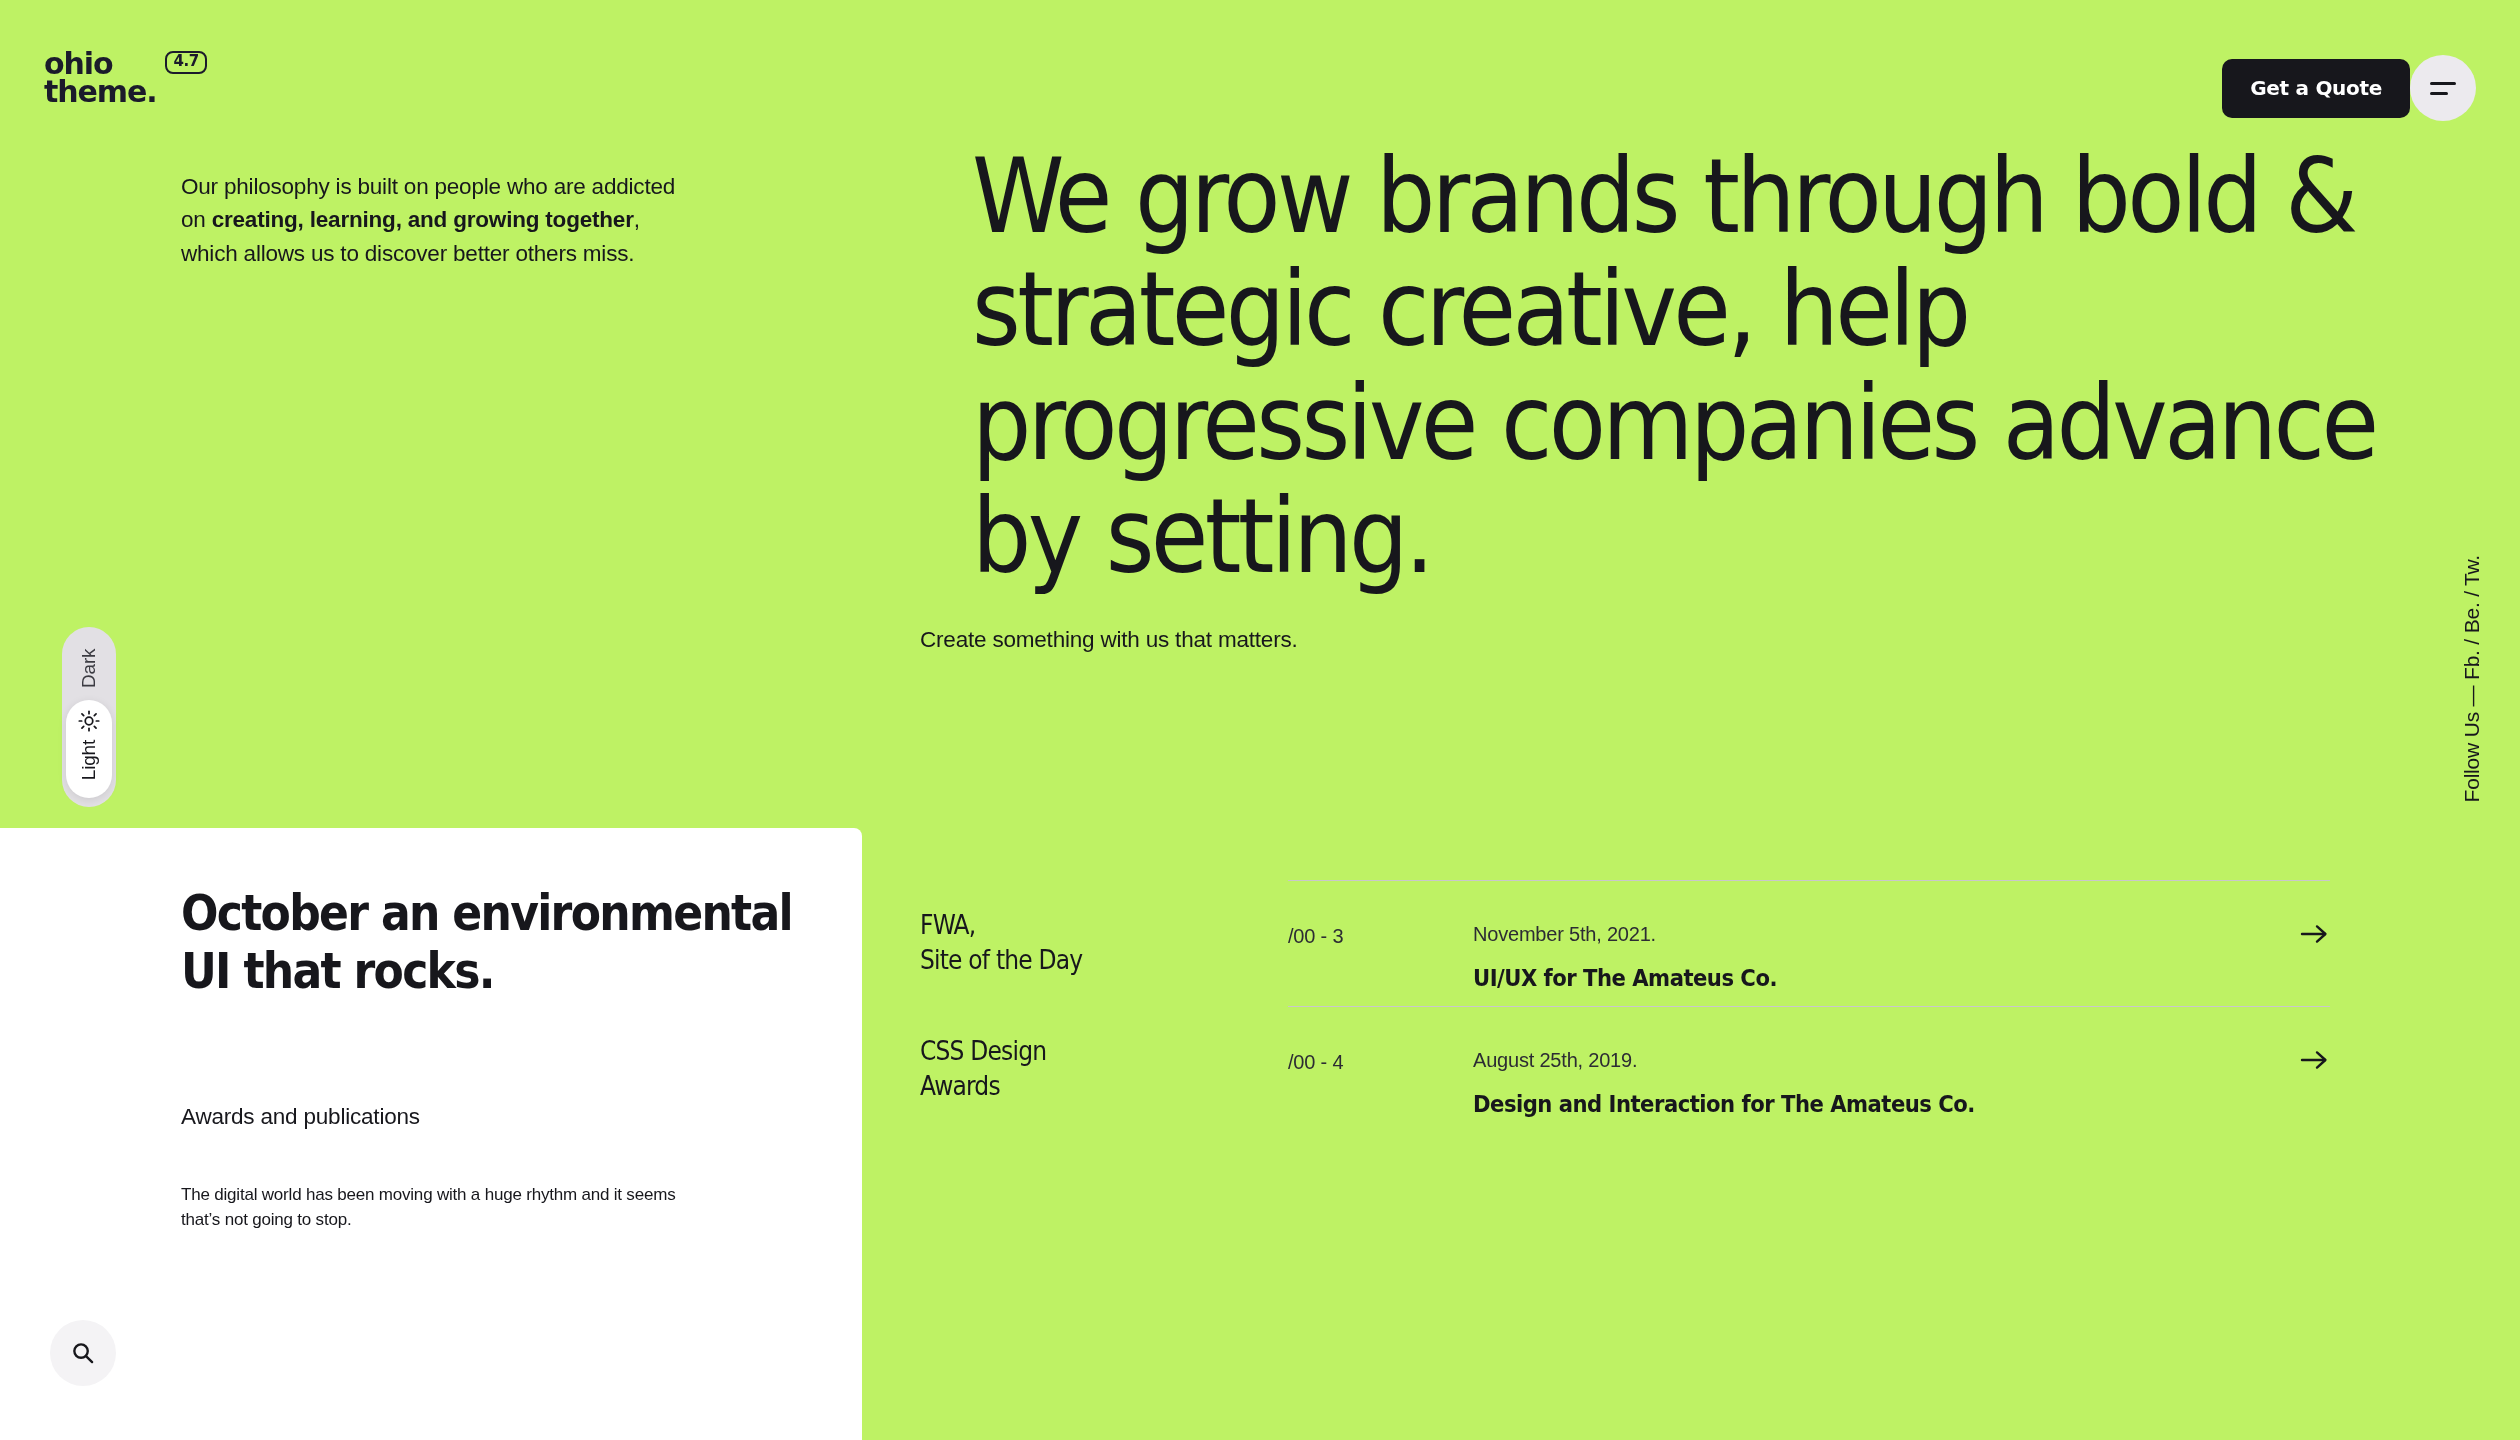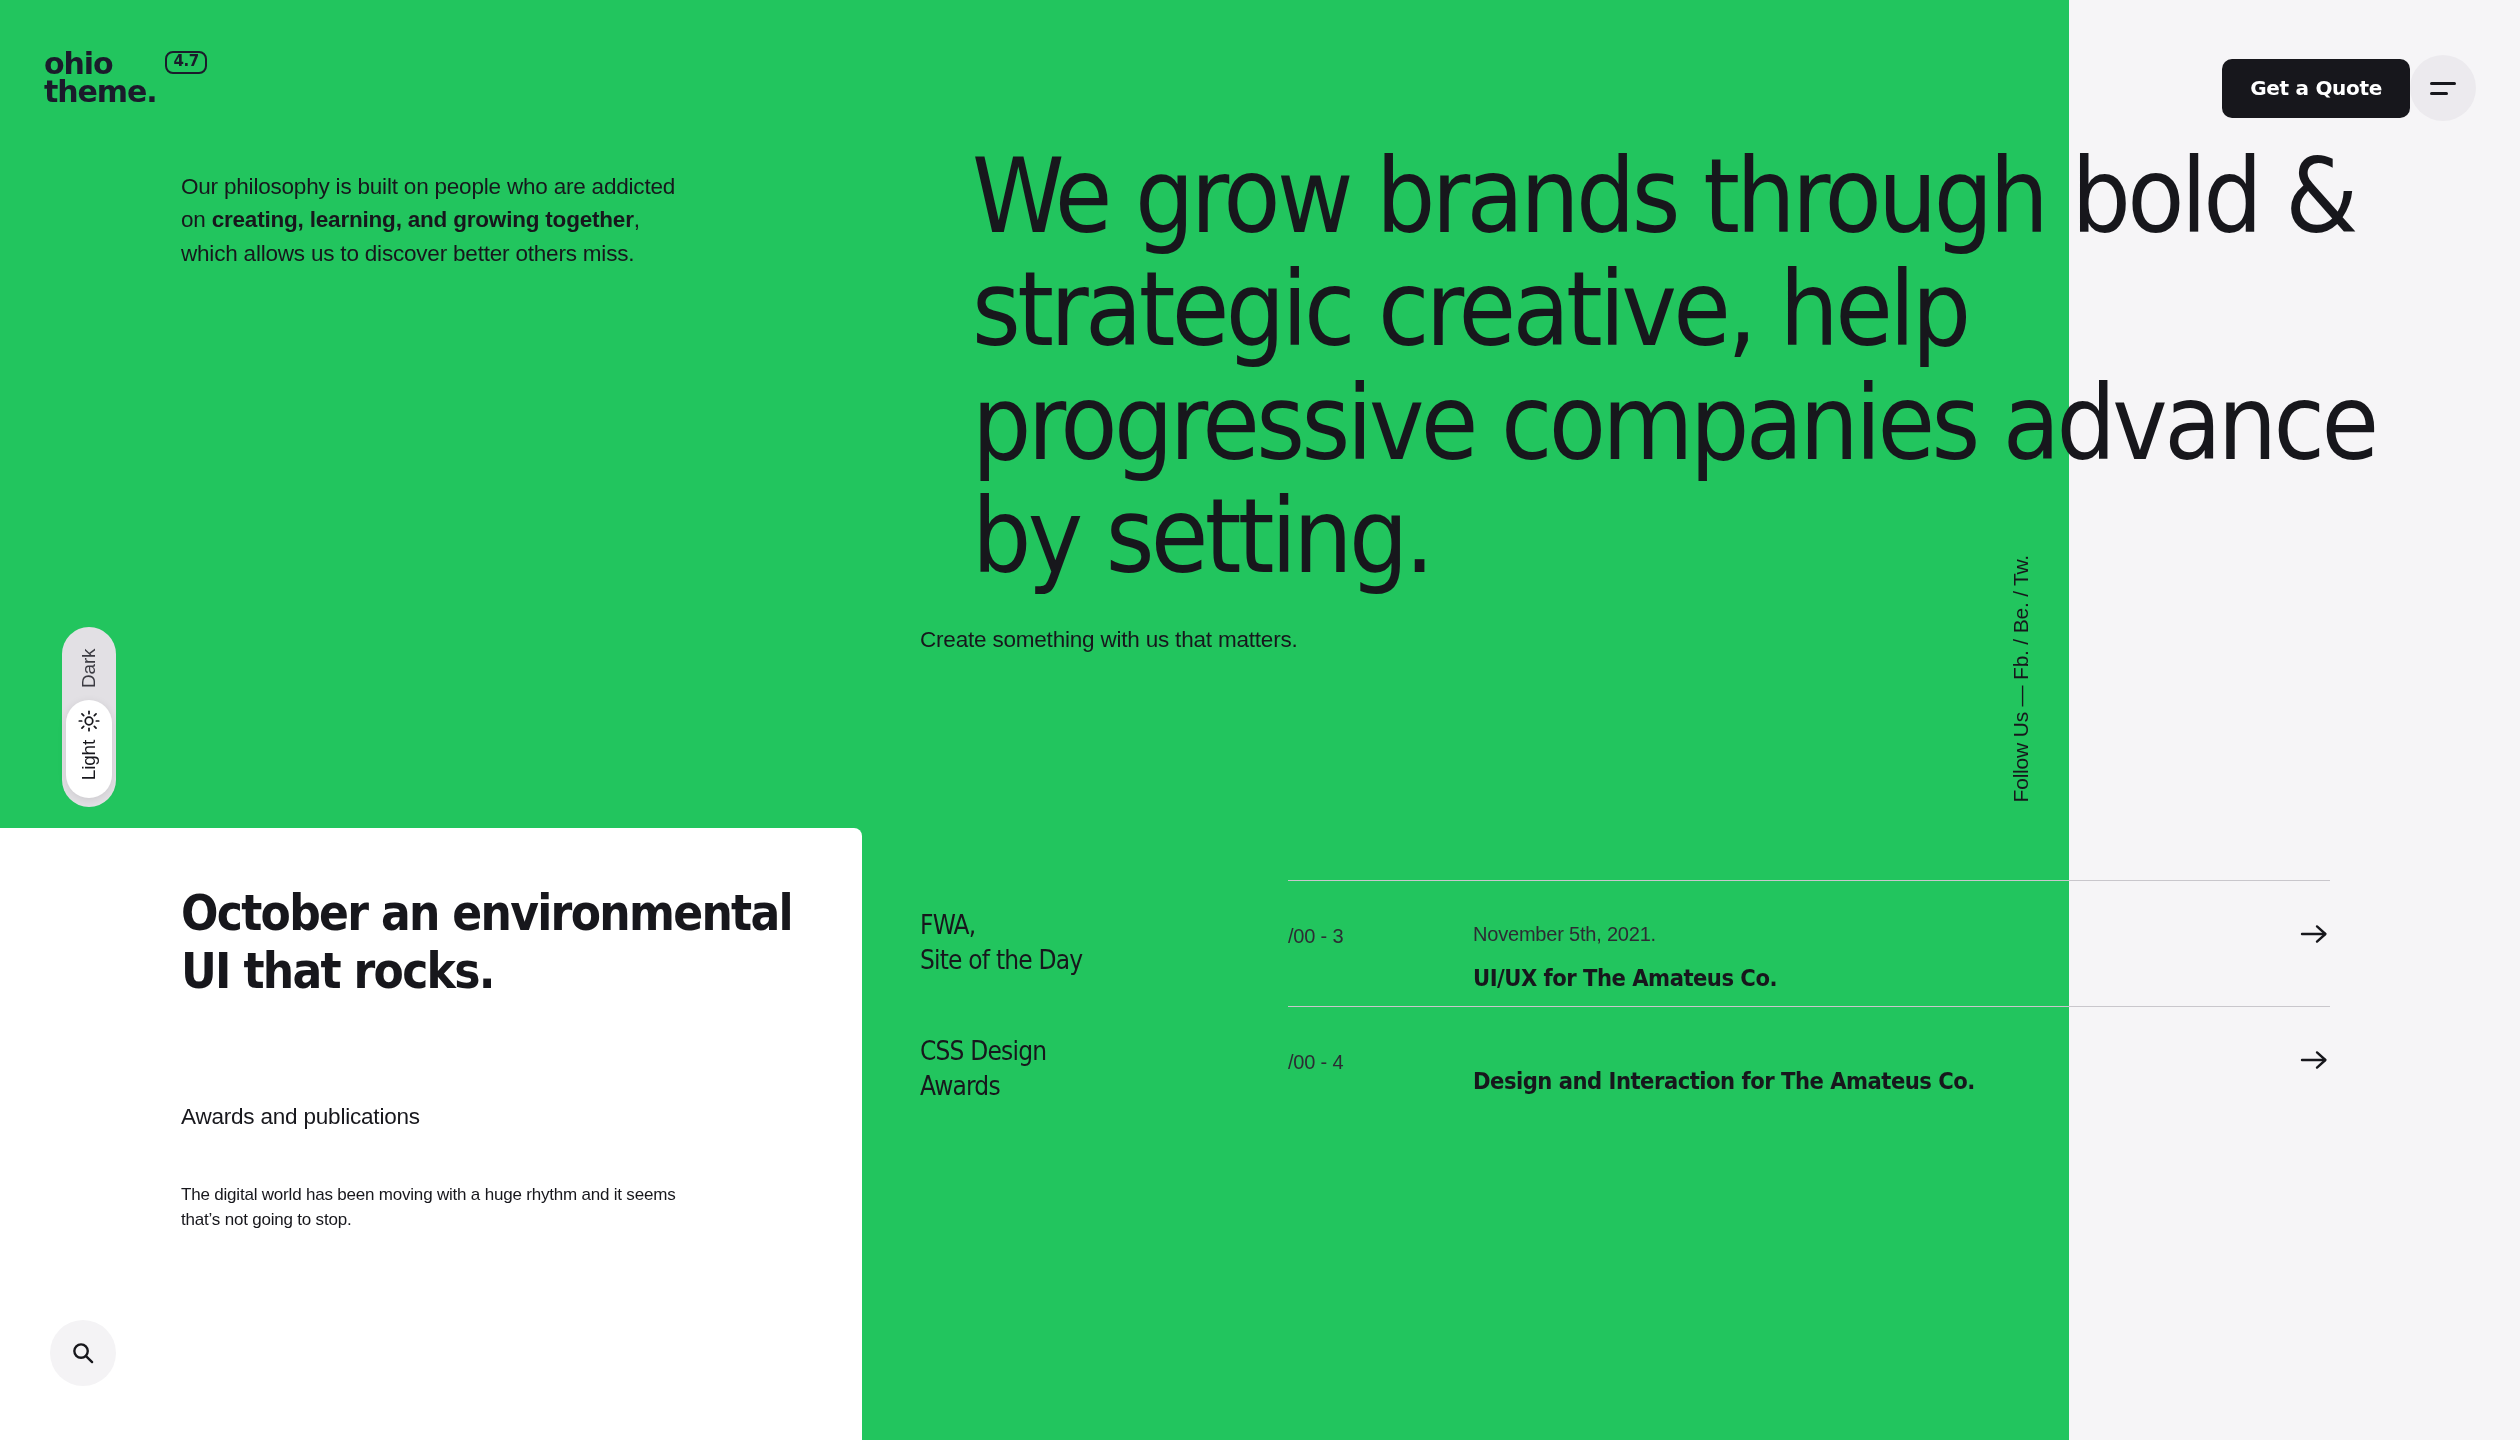--- a/index.html
+++ b/index.html
@@ -3,21 +3,21 @@
 <meta charset="utf-8">
 <style>
   * { box-sizing: border-box; margin: 0; padding: 0; }
   html, body {
     width: 2520px; height: 1440px;
     background: #f6f5f7;
     font-family: "Liberation Sans", sans-serif;
     color: #17171c;
     overflow: hidden;
   }
-  .page { position: relative; width: 2069px; height: 1440px; background: #22c55e; }
+  .page { position: relative; width: 2520px; height: 1440px; background: #bef264; }
 
   
   .header { position: absolute; top: 0; left: 0; width: 2520px; height: 150px; }
   .logo { position: absolute; left: 44px; top: 50px; display: flex; align-items: flex-start; }
   .logo-words { display: flex; flex-direction: column; line-height: 0.92; }
   .logo-line {
     font-family: "DejaVu Sans", sans-serif;
     font-weight: 700; font-size: 30px; letter-spacing: -1.1px;
     color: #1b1b2b;
   }
@@ -231,20 +231,21 @@
       </div>
       <div class="award-group">
         <div class="group-rule"></div>
         <div class="group-label">
           <div>CSS Design</div>
           <div>Awards</div>
         </div>
         <div class="award-row">
           <div class="row-num">/00 - 4</div>
           <div class="row-main">
+            <div class="row-date">August 25th, 2019.</div>
             <div class="row-title">Design and Interaction for The Amateus Co.</div>
           </div>
           <div class="row-arrow">
             <svg width="30" height="22" viewBox="0 0 30 22">
               <line x1="2" y1="11" x2="25" y2="11" stroke="#17171c" stroke-width="2.4" stroke-linecap="round"></line>
               <polyline points="17,3.4 25.4,11 17,18.6" fill="none" stroke="#17171c" stroke-width="2.4" stroke-linecap="round" stroke-linejoin="round"></polyline>
             </svg>
           </div>
         </div>
       </div>

